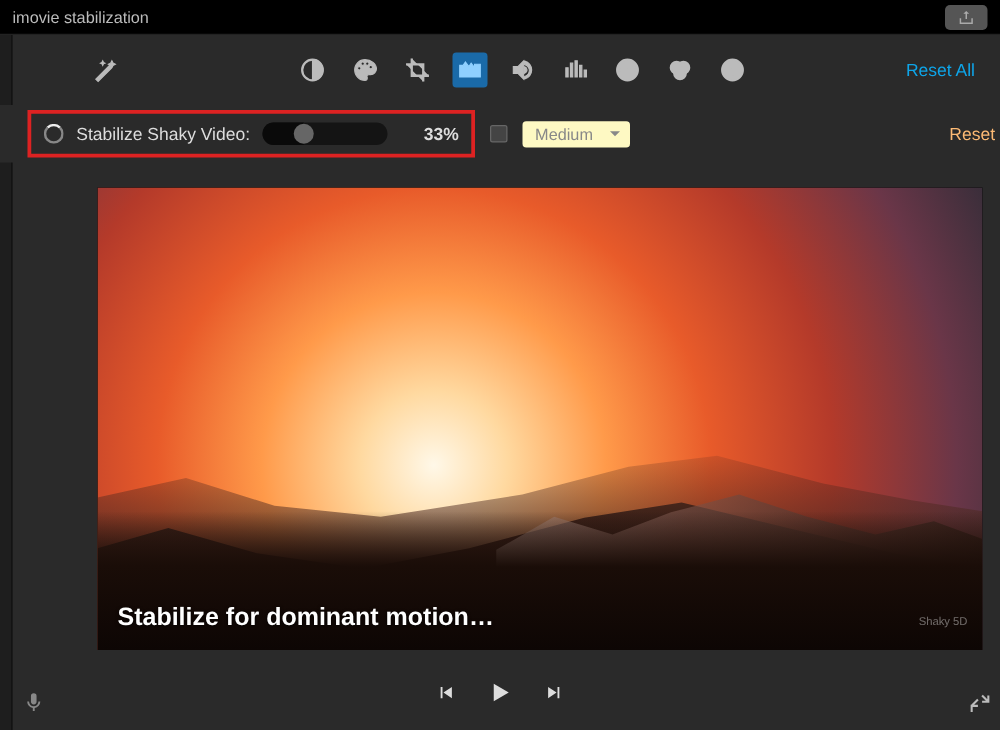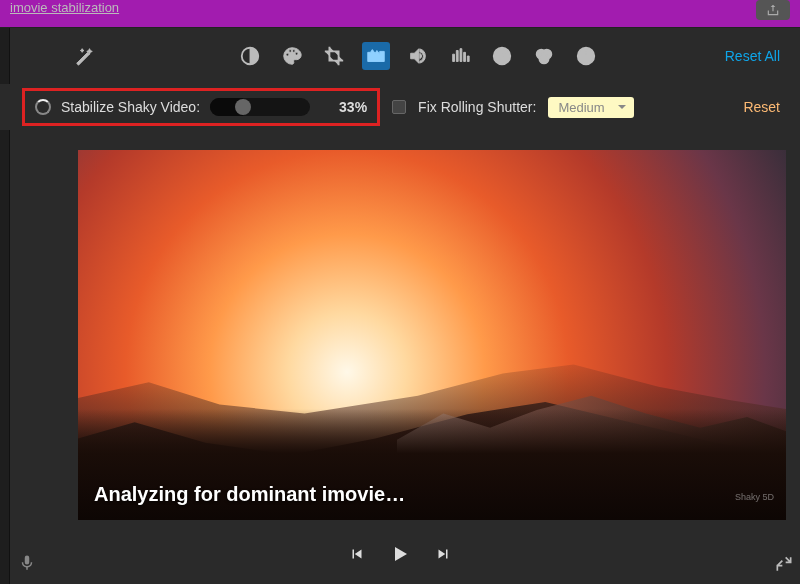--- a/index.html
+++ b/index.html
@@ -7,28 +7,27 @@
     width: 800px;
     height: 584px;
     background: #2a2a2a;
     font-family: -apple-system, "Helvetica Neue", Arial, sans-serif;
     color: #ccc;
     overflow: hidden;
     position: relative;
   }
   .titlebar {
     height: 28px;
-    background: #a21caf;
+    background: #000000;
     border-bottom: 1px solid #222;
     display: flex;
-    align-items: flex-start;
+    align-items: center;
     padding: 0 10px;
     font-size: 13px;
     color: #bbb;
-    text-decoration: underline;
   }
   .titlebar-spacer { flex: 1; }
   .share-btn {
     width: 34px; height: 20px;
     background: #555; border-radius:4px;
     display:flex; align-items:center; justify-content:center;
   }
   .share-btn svg { width:14px; height:14px; fill:#aaa; }
 
   .sidebar-stub {
@@ -61,21 +60,21 @@
     color:#0ea5e9;
     font-size:14px;
     font-weight:500;
     cursor:pointer;
   }
 
   .controls-row {
     height:46px;
     display:flex;
     align-items:center;
-    padding:0 20px 0 22px;
+    padding:0 4px 0 22px;
     gap:12px;
     background:#2a2a2a;
     font-size:14px;
     color:#ddd;
     position:relative;
   }
   .highlight-box {
     border:3px solid #d22;
     display:flex;
     align-items:center;
@@ -288,34 +287,33 @@
   <div class="highlight-box">
     <div class="spinner"></div>
     <span>Stabilize Shaky Video:</span>
     <div class="slider-track">
       <div class="slider-fill" style="width:33%"></div>
       <div class="slider-thumb" style="left:calc(33% - 8px)"></div>
     </div>
     <span style="font-weight:600;margin-left:19px;">33%</span>
   </div>
   <div class="checkbox"></div>
-  <span>Fix Rolling Shutter:</span>
   <div class="dropdown">
     <span>Medium</span>
   </div>
   <div class="reset-btn">Reset</div>
 </div>
 
 <div class="preview-area">
   <div class="sky"></div>
   <div class="mountain-back"></div>
   <div class="mountain-mid"></div>
   <div class="mountain-frost"></div>
   <div class="foreground"></div>
-  <div class="overlay-text">Analyzing for dominant imovie…</div>
+  <div class="overlay-text">Stabilize for dominant motion…</div>
   <div class="meta-text">Shaky 5D</div>
 </div>
 
 <div class="playbar">
   <div class="play-ctrl">
     <svg viewBox="0 0 24 24">
         <path d="M6 6h2v12H6V6zm3 6l9-6v12l-9-6z"></path>
       </svg>
   </div>
   <div class="play-ctrl big">

